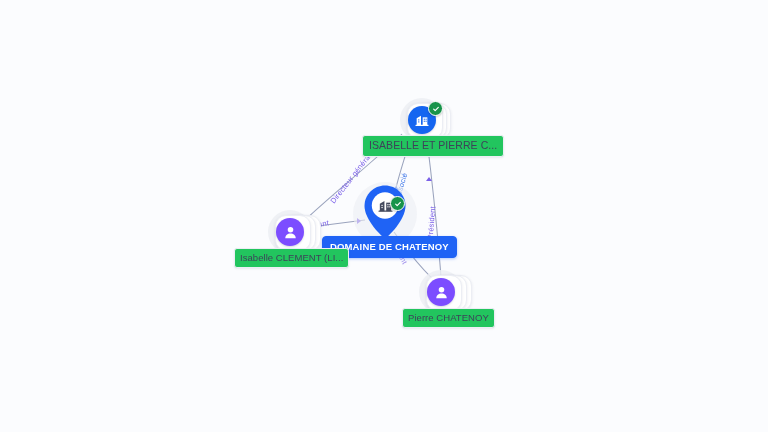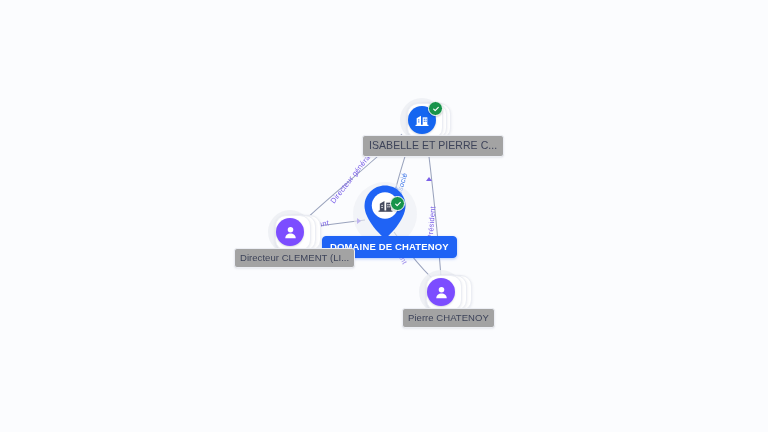--- a/index.html
+++ b/index.html
@@ -78,21 +78,21 @@
   .badge svg { display: block; }
 
   
   .label {
     position: absolute;
     white-space: nowrap;
     font-size: 9.5px;
     line-height: 13px;
     padding: 2px 5px 3px 5px;
     border-radius: 3px;
-    background: #a3a3a3;
+    background: #22c55e;
     color: #3d4359;
     border: 1px solid #eceef4;
     box-shadow: 0 1px 2px rgba(40,50,90,.09);
     letter-spacing: .05px;
   }
   .label.primary {
     background: #1f63f5;
     color: #ffffff;
     border: 1px solid #1f63f5;
     font-weight: 600;
@@ -214,21 +214,21 @@
     <div class="stack" style="left:-5px; top:-17px; width:34px; height:34px;"></div>
     <div class="stack" style="left:-10px; top:-17px; width:34px; height:34px;"></div>
     <div class="stack" style="left:-15px; top:-17px; width:34px; height:34px;"></div>
     <div class="disc person" style="left:-14px; top:-14px; width:28px; height:28px;">
       <svg width="17" height="17" viewBox="0 0 24 24">
         <circle cx="12" cy="8.2" r="3.9" fill="#ffffff"></circle>
         <path d="M4.6 20c0-4.1 3.3-6.6 7.4-6.6s7.4 2.5 7.4 6.6z" fill="#ffffff"></path>
       </svg>
     </div>
   </div>
-  <div class="label" style="left:234px; top:248px;">Directeur CLEMENT (LI...</div>
+  <div class="label" style="left:234px; top:248px;">Isabelle CLEMENT (LI...</div>
 
   <div class="node" style="left:441px; top:292px;">
     <div class="halo" style="left:-22px; top:-22px; width:44px; height:44px;"></div>
     <div class="stack" style="left:-5px; top:-17px; width:34px; height:34px;"></div>
     <div class="stack" style="left:-10px; top:-17px; width:34px; height:34px;"></div>
     <div class="stack" style="left:-15px; top:-17px; width:34px; height:34px;"></div>
     <div class="disc person" style="left:-14px; top:-14px; width:28px; height:28px;">
       <svg width="17" height="17" viewBox="0 0 24 24">
         <circle cx="12" cy="8.2" r="3.9" fill="#ffffff"></circle>
         <path d="M4.6 20c0-4.1 3.3-6.6 7.4-6.6s7.4 2.5 7.4 6.6z" fill="#ffffff"></path>

